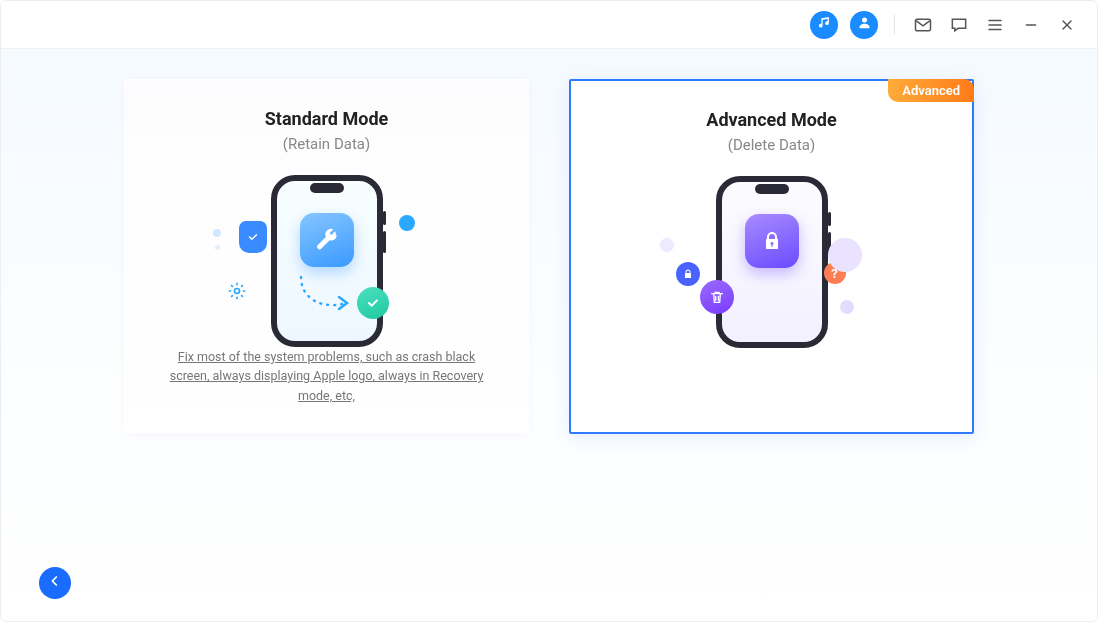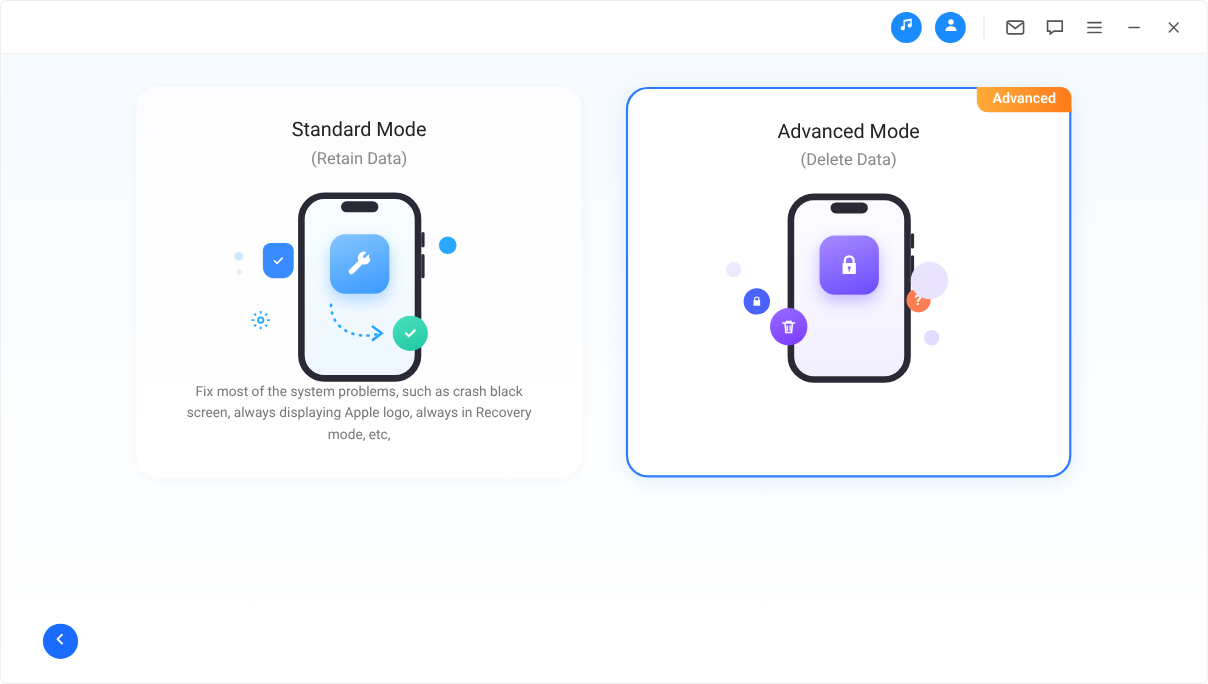--- a/index.html
+++ b/index.html
@@ -11,27 +11,27 @@
   .app-title{font-size:14px;color:#444;}
   .titlebar .right{margin-left:auto;display:flex;align-items:center;gap:12px;}
   .circle-btn{width:28px;height:28px;border-radius:50%;background:#1a8cff;display:flex;align-items:center;justify-content:center;color:#fff;}
   .vdiv{width:1px;height:20px;background:#e4e4e4;margin:0 4px;}
   .tb-icon{width:24px;height:24px;display:flex;align-items:center;justify-content:center;color:#555;}
   .tb-icon svg{display:block;}
   
   .body{flex:1;position:relative;background:linear-gradient(180deg,#f5faff 0%,#fafdff 40%,#ffffff 100%);}
   .heading{text-align:center;font-size:26px;font-weight:700;color:#1c1c1c;padding-top:40px;}
   .cards{display:flex;justify-content:center;gap:40px;margin-top:30px;}
-  .card{width:405px;height:355px;border-radius:20px;box-sizing:border-box;position:relative;background:#fff;padding:28px 24px 20px 24px;display:flex;flex-direction:column;align-items:center;}
+  .card{width:405px;height:355px;border-radius:2px;box-sizing:border-box;position:relative;background:#fff;padding:28px 24px 20px 24px;display:flex;flex-direction:column;align-items:center;}
   .card.standard{border:1px solid transparent;box-shadow:0 2px 10px rgba(0,0,0,0.03);background:linear-gradient(180deg,#fdfdff 0%,#ffffff 100%);}
   .card.advanced{border:2px solid #2f7bff;box-shadow:0 4px 18px rgba(47,123,255,0.12);}
-  .card-title{font-size:18px;font-weight:400;color:#222;}
+  .card-title{font-size:18px;font-weight:700;color:#222;}
   .card-sub{font-size:15px;color:#888;margin-top:6px;}
   .illus{width:220px;height:170px;margin-top:14px;position:relative;}
-  .card-desc{font-size:12.5px;color:#777;text-align:center;line-height:1.55;margin-top:10px;padding:0 10px;}
+  .card-desc{font-size:12.5px;color:#777;text-align:center;line-height:1.55;margin-top:10px;padding:0 10px;text-decoration:underline;}
   .badge{position:absolute;top:-2px;right:-2px;background:linear-gradient(90deg,#ffab39,#ff7b1a);color:#fff;font-size:13px;font-weight:600;padding:4px 14px;border-top-right-radius:10px;border-bottom-left-radius:10px;}
   .back-btn{position:absolute;left:38px;bottom:22px;width:32px;height:32px;border-radius:50%;background:#1a6cff;display:flex;align-items:center;justify-content:center;color:#fff;}
   
   .phone{position:absolute;left:50%;top:8px;transform:translateX(-50%);width:100px;height:160px;border:6px solid #2a2a36;border-radius:24px;background:linear-gradient(180deg,#f8feff,#eef7ff);}
   .phone.purple{background:linear-gradient(180deg,#fcfcff,#f3f0ff);}
   .notch{position:absolute;top:2px;left:50%;transform:translateX(-50%);width:34px;height:10px;background:#2a2a36;border-radius:6px;}
   .side-btn{position:absolute;right:-9px;width:3px;background:#2a2a36;border-radius:2px;}
   .side-btn.b1{top:30px;height:14px;}
   .side-btn.b2{top:50px;height:22px;}
   .app-tile{position:absolute;left:50%;top:32px;transform:translateX(-50%);width:54px;height:54px;border-radius:14px;display:flex;align-items:center;justify-content:center;}

